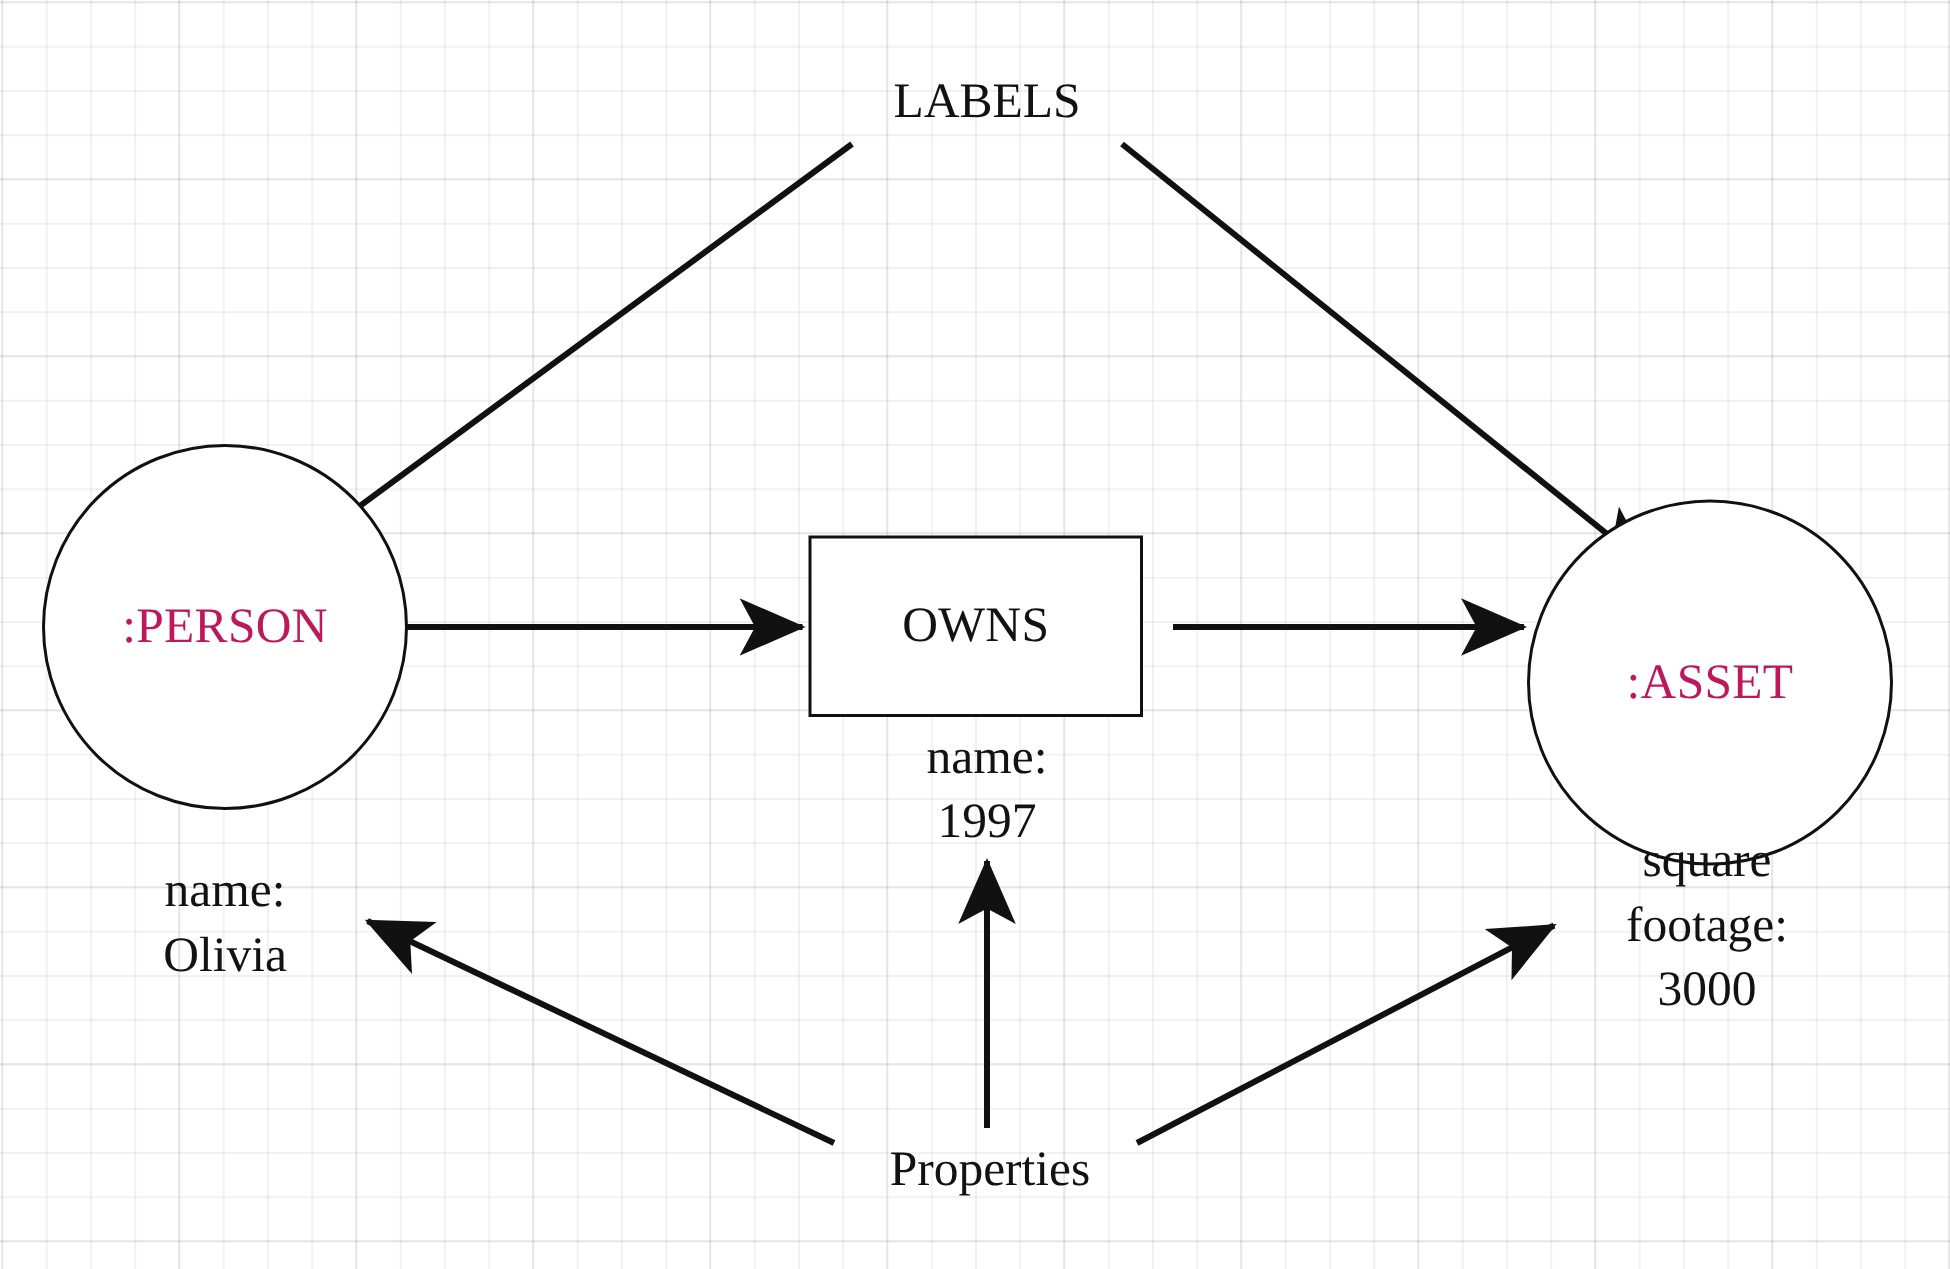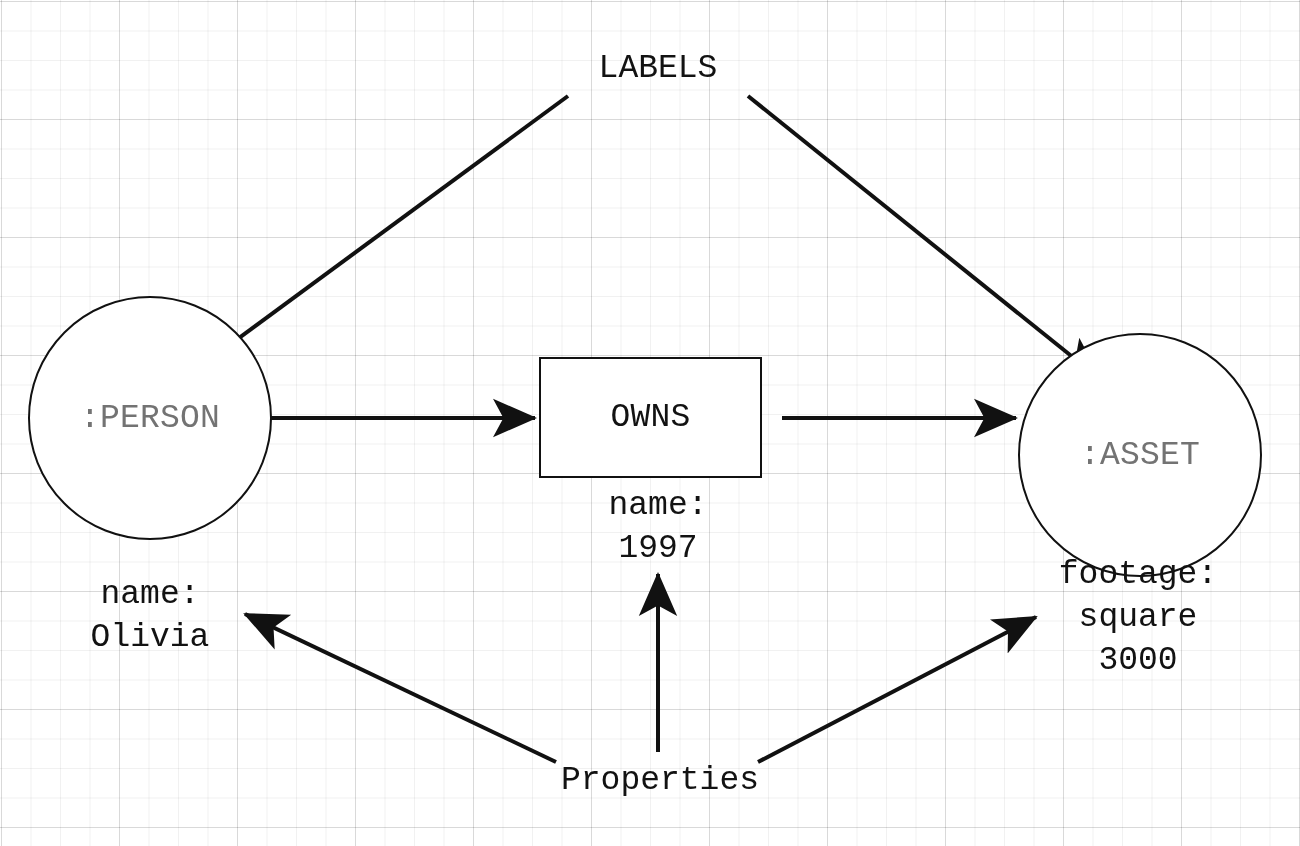--- a/index.html
+++ b/index.html
@@ -18,41 +18,41 @@
       linear-gradient(to bottom, rgba(0,0,0,0.055) 1px, transparent 1px),
       linear-gradient(to right,  rgba(0,0,0,0.10) 1px, transparent 1px),
       linear-gradient(to bottom, rgba(0,0,0,0.10) 1px, transparent 1px);
     background-size:
       29.5px 29.5px,
       29.5px 29.5px,
       118px 118px,
       118px 118px;
     background-position: 1px 1px, 1px 1px, 1px 1px, 1px 1px;
     overflow: hidden;
-    font-family: Liberation Mono, monospace;
+    font-family: Liberation Serif, serif;
   }
   #wires {
     position: absolute;
     left: 0; top: 0;
     width: 1300px;
     height: 846px;
   }
   .node-circle {
     position: absolute;
     border-radius: 50%;
     background: #ffffff;
     border: 2.5px solid #111111;
     box-sizing: border-box;
     display: flex;
     align-items: center;
     justify-content: center;
   }
   .node-circle .node-label {
     font-size: 33px;
-    color: #737373;
+    color: #be185d;
     letter-spacing: 0.2px;
     white-space: nowrap;
   }
   .rel-box {
     position: absolute;
     background: #ffffff;
     border: 2.5px solid #111111;
     box-sizing: border-box;
     display: flex;
     align-items: center;
@@ -132,22 +132,22 @@
   <div class="free-text" style="left:658px; top:484px;">
     <span class="tl">name:</span>
     <span class="tl">1997</span>
   </div>
 
   <div class="node-circle" style="left:1018px; top:296px; width:244px; height:244px;margin-top:37px;">
     <span class="node-label">:ASSET</span>
   </div>
 
   <div class="free-text" style="left:1138px; top:553px;">
+    <span class="tl">square</span>
     <span class="tl">footage:</span>
-    <span class="tl">square</span>
     <span class="tl">3000</span>
   </div>
 
   <div class="annot" style="left:660px; top:744px;margin-top:18px;">
     <span>Properties</span>
   </div>
 
 </div>
 
 </body></html>

